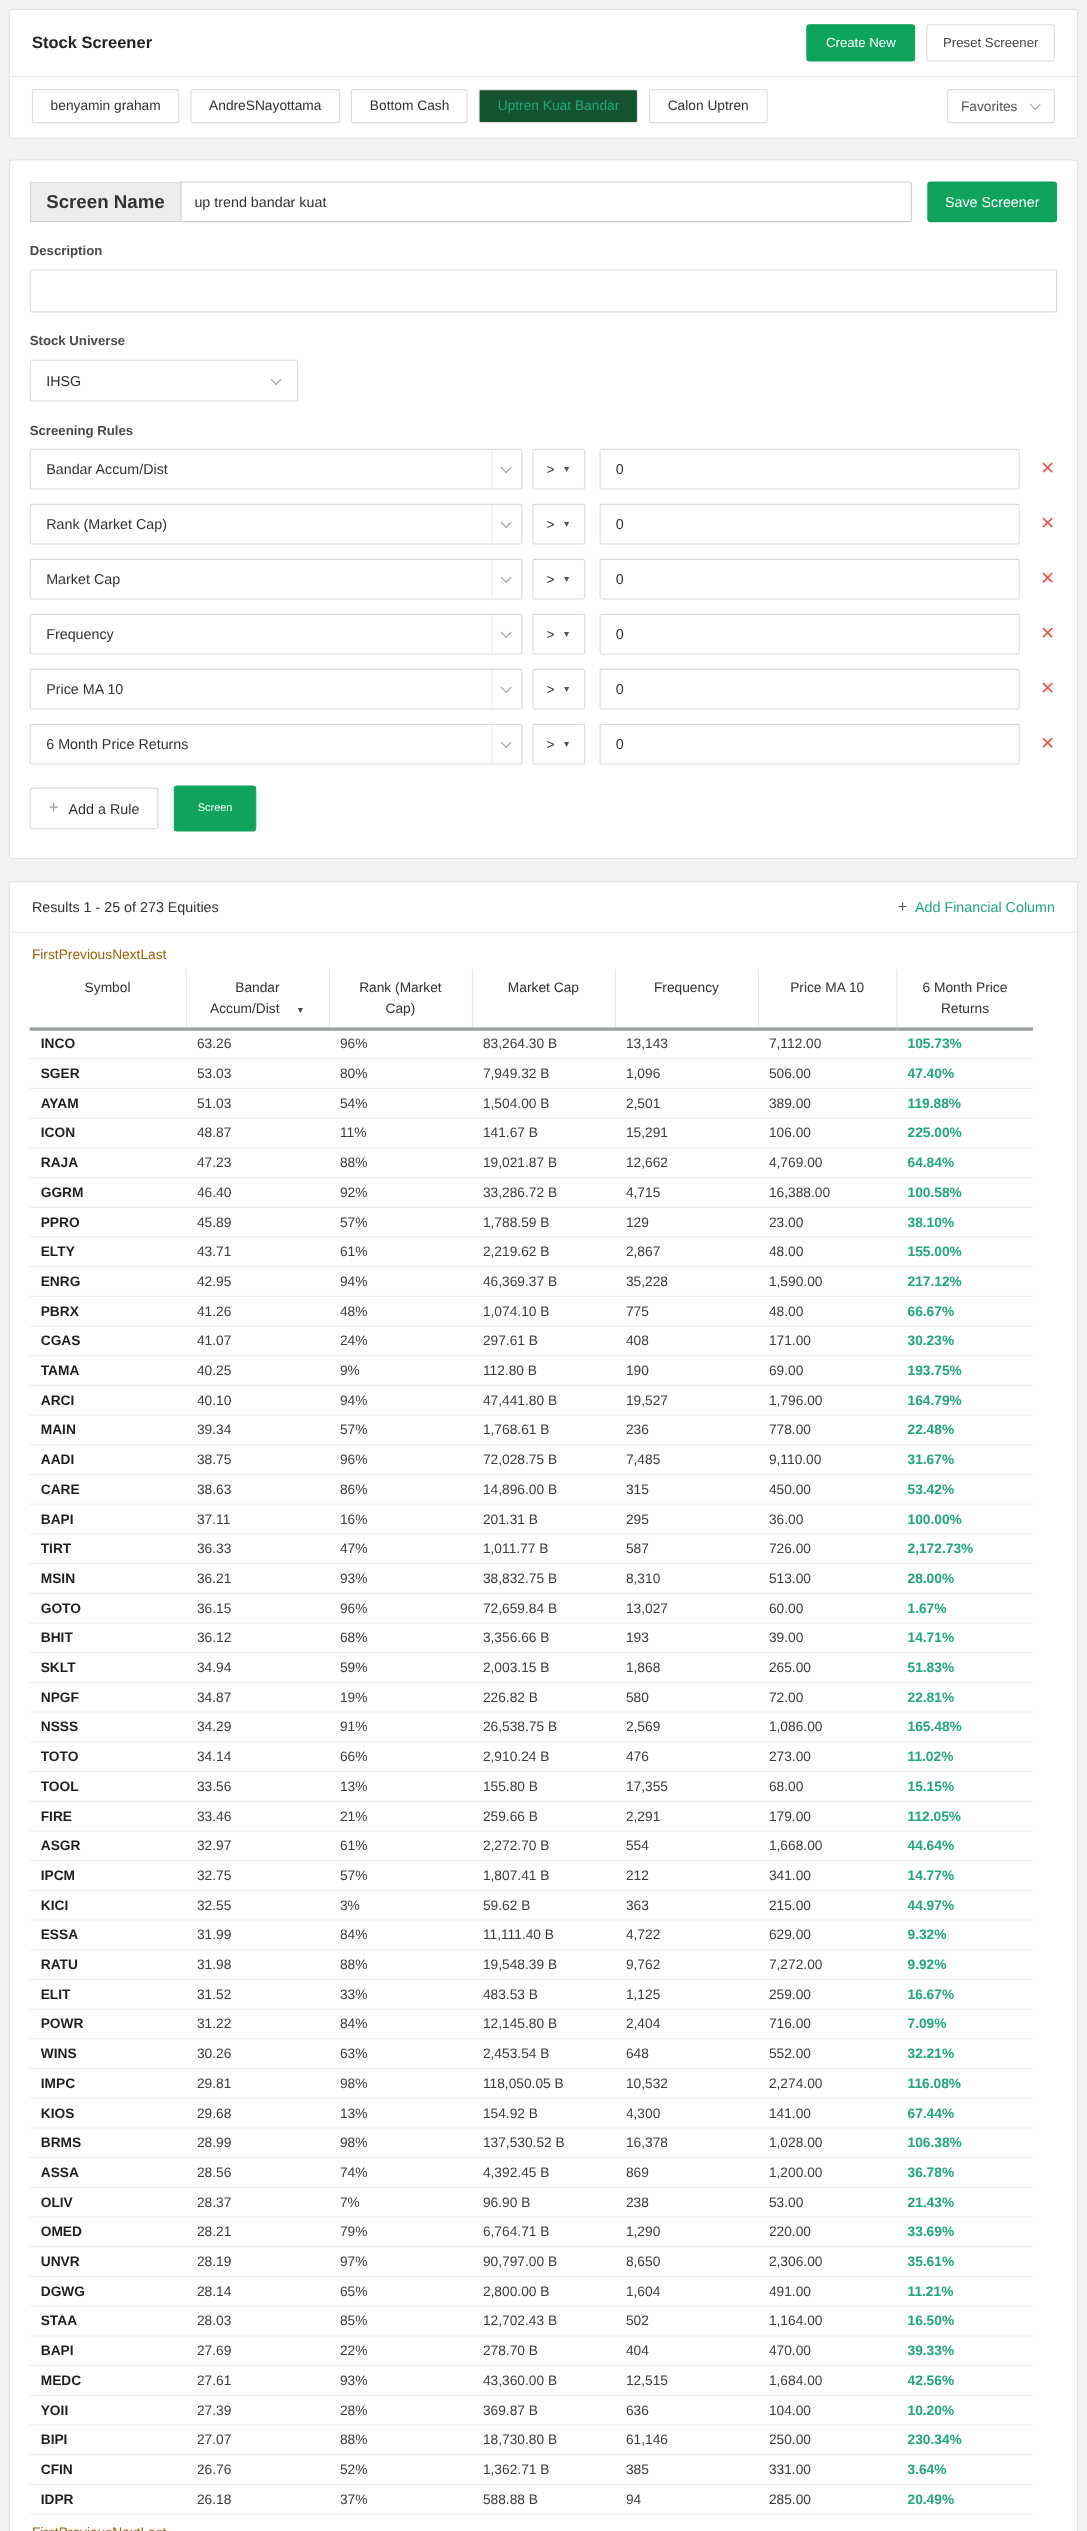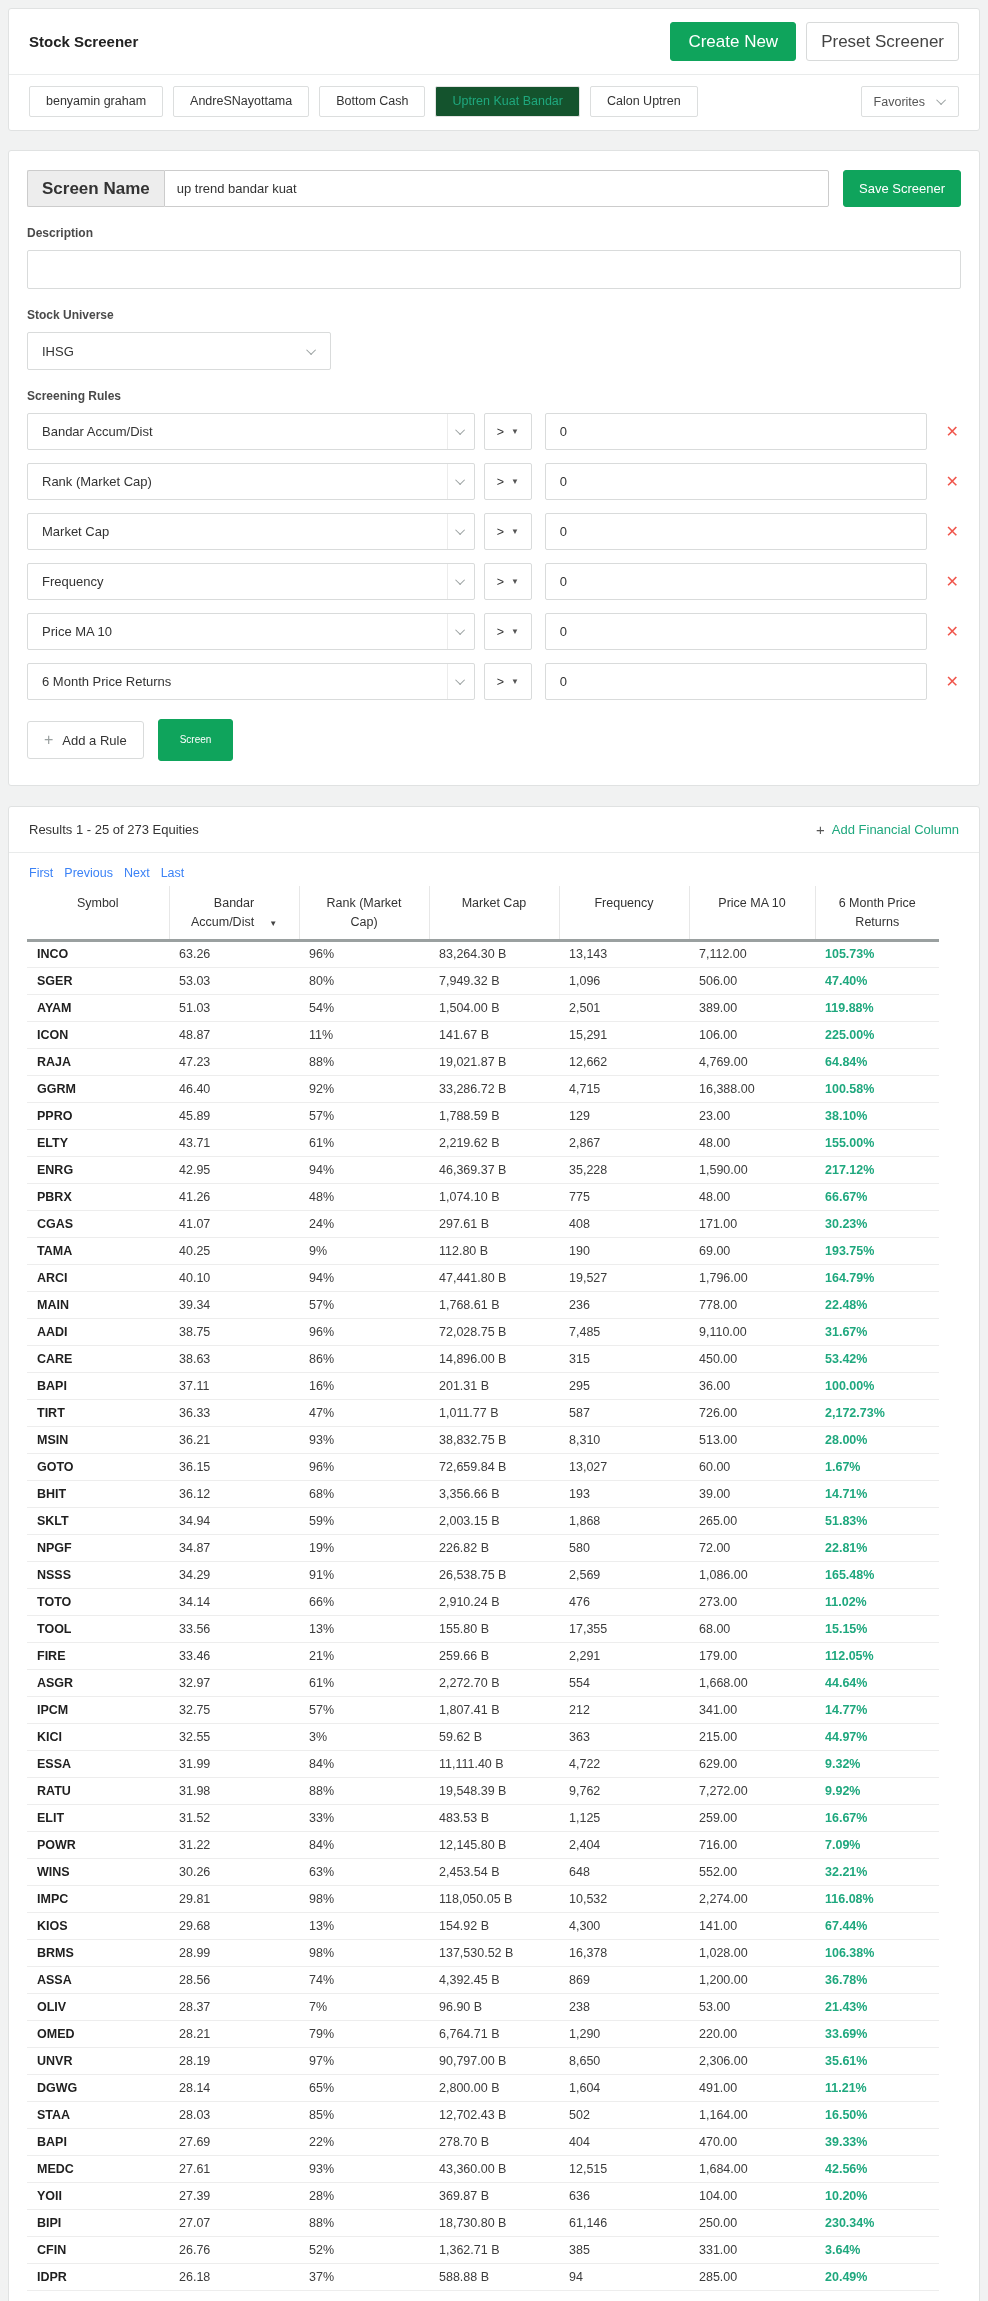--- a/index.html
+++ b/index.html
@@ -15,21 +15,21 @@
     -webkit-font-smoothing:antialiased;
   }
   .card{background:#fff;border:1px solid #e0e2e2;border-radius:3px;margin:0 8px;}
 
   
   #header-card{margin-top:8px;}
   .header-row{display:flex;align-items:center;justify-content:space-between;
     padding:13px 20px;border-bottom:1px solid #e9ebeb;}
   .page-title{font-size:15px;font-weight:bold;color:#222;}
   .header-actions{display:flex;gap:10px;}
-  .btn{font-family:inherit;font-size:17px;border-radius:3px;cursor:pointer;line-height:1;}
+  .btn{font-family:inherit;font-size:12px;border-radius:3px;cursor:pointer;line-height:1;}
   .btn-green{background:var(--green);border:1px solid var(--green);color:#fff;padding:10px 17px;}
   .btn-outline{background:#fff;border:1px solid #d8dada;color:#444;padding:10px 14px;}
   .tabs-row{display:flex;align-items:center;padding:11px 20px 13px;}
   .chips{display:flex;gap:10px;}
   .chip{border:1px solid #dcdede;border-radius:2px;background:#fff;color:#333;
     font-size:12.5px;padding:0 16px;height:31px;line-height:29px;cursor:pointer;white-space:nowrap;}
   .chip.active{background:#14532d;color:var(--text-green);border-color:#e3e3e3;}
   .favorites{margin-left:auto;border:1px solid #dcdede;border-radius:2px;height:31px;
     display:flex;align-items:center;gap:14px;padding:0 12px;font-size:12.5px;color:#555;cursor:pointer;}
   .caret{display:inline-block;width:7px;height:7px;border-left:1.5px solid #9aa0a0;
@@ -41,21 +41,21 @@
   .addon{background:#ededed;border:1px solid #cccccc;border-right:none;border-radius:2px 0 0 2px;
     padding:0 14px;font-size:17px;font-weight:bold;color:#333;display:flex;align-items:center;}
   .name-input{flex:1;border:1px solid #cccccc;border-radius:0 2px 2px 0;height:37px;
     padding:0 12px;font-size:13px;color:#333;font-family:inherit;outline:none;}
   .save-btn{margin-left:14px;padding:0 15px;height:37px;font-size:13px;}
   .field-label{font-size:12px;font-weight:bold;color:#4a4a4a;margin:19px 0 10px;}
   .desc-input{width:100%;height:39px;border:1px solid #d9dbdb;border-radius:2px;
     padding:0 12px;font-size:13px;font-family:inherit;color:#333;outline:none;}
   .select-box{border:1px solid #d9dbdb;border-radius:2px;height:38px;display:flex;
     align-items:center;justify-content:space-between;padding:0 14px;font-size:13px;color:#333;cursor:pointer;}
-  #universe-select{width:304px;}
+  #universe-select{width:244px;}
 
   .rule-row{display:flex;align-items:center;margin-bottom:13px;}
   .rule-field{width:452px;height:37px;border:1px solid #d9dbdb;border-radius:2px;
     display:flex;align-items:stretch;cursor:pointer;}
   .rule-field-label{flex:1;display:flex;align-items:center;padding:0 14px;font-size:13px;color:#333;}
   .rule-field-chev{width:27px;border-left:1px solid #ececec;display:flex;align-items:center;justify-content:center;}
   .rule-op{width:48px;height:37px;border:1px solid #d9dbdb;border-radius:2px;margin-left:9px;
     display:flex;align-items:center;justify-content:center;gap:7px;font-size:12.5px;color:#333;cursor:pointer;}
   .rule-op .tri{font-size:8px;color:#555;}
   .rule-value{width:385px;height:37px;border:1px solid #d9dbdb;border-radius:2px;margin-left:13px;
@@ -68,21 +68,21 @@
   .add-rule-btn .plus{color:#9aa0a0;font-size:16px;font-weight:normal;}
   .screen-btn{margin-left:14px;height:42px;padding:0 21px;font-size:10px;}
 
   
   #results-card{margin-top:20px;padding-bottom:6px;}
   .results-head{display:flex;align-items:center;justify-content:space-between;
     padding:14px 20px;border-bottom:1px solid #e9ebeb;}
   .results-summary{font-size:13px;color:#333;}
   .add-col{font-size:13px;color:var(--text-green);cursor:pointer;display:flex;align-items:center;gap:7px;}
   .add-col .plus{color:#555;font-size:15px;}
-  .pagination{display:flex;gap:11px;font-size:12.5px;color:#3b82f6;padding:13px 20px 2px;}
+  .pagination{display:flex;font-size:12.5px;color:#a16207;padding:13px 20px 2px;}
   .pagination span{cursor:pointer;}
   .pagination.bottom{padding:9px 20px 12px;}
 
   table{border-collapse:collapse;table-layout:fixed;margin:4px 0 0 18px;}
   col.c0{width:142px}col.c1{width:130px}col.c2{width:130px}col.c3{width:130px}
   col.c4{width:130px}col.c5{width:126px}col.c6{width:124px}
   th{font-size:12.5px;font-weight:normal;color:#333;text-align:center;vertical-align:top;
     padding:8px 10px 6px;border-left:1px solid #e7e7e7;border-bottom:3px solid #9aa0a0;cursor:pointer;}
   th:first-child{border-left:none;}
   .th-inner{display:inline-block;max-width:90px;line-height:1.55;}

